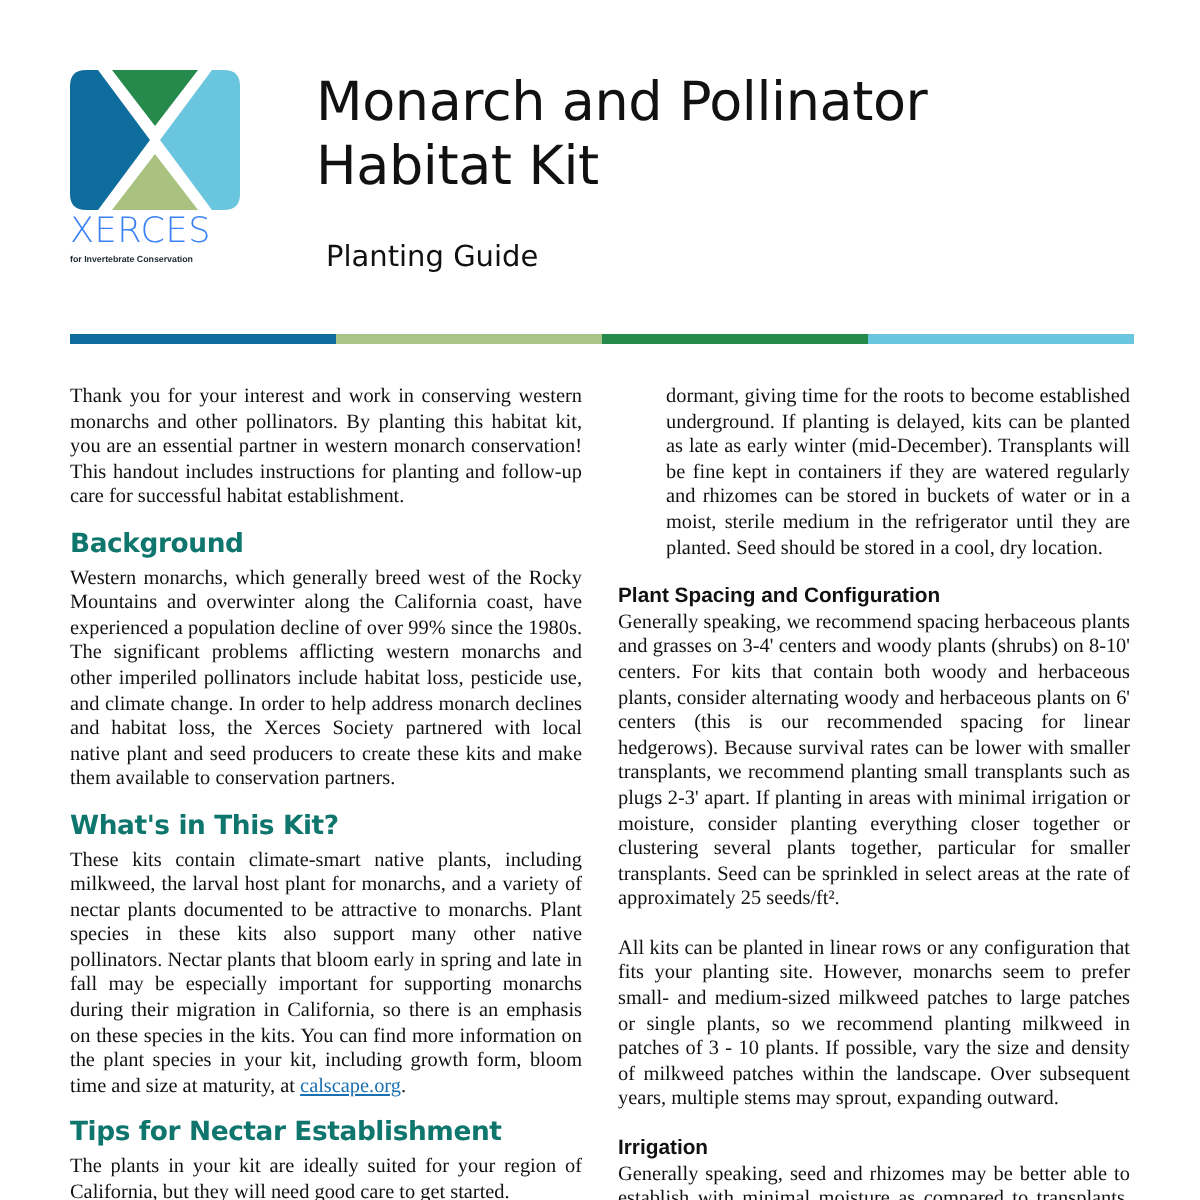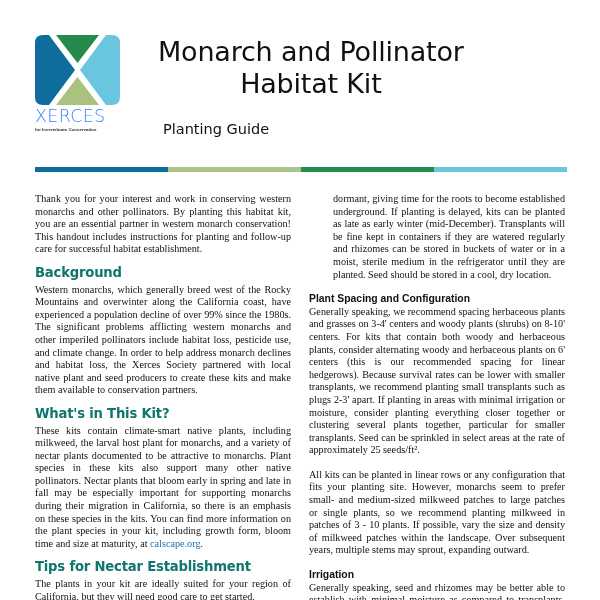--- a/index.html
+++ b/index.html
@@ -1,32 +1,32 @@
 <!DOCTYPE html>
 <html><head>
 <meta charset="utf-8">
 <style>
   html, body { margin:0; padding:0; }
   body { width:600px; height:600px; overflow:hidden; background:#ffffff; position:relative; font-family:"Liberation Serif", serif; color:#111; }
   .logo { position:absolute; left:35px; top:35px; width:85px; }
   .logo svg { display:block; width:85px; height:70px; }
   .logo-word { font-family:"DejaVu Sans", sans-serif; font-weight:300; color:#3b82f6; font-size:17.5px; line-height:17px; letter-spacing:0.3px; margin-top:3px; }
   .logo-tag { font-family:"Liberation Sans", sans-serif; font-weight:bold; font-size:4.4px; color:#1f2a30; margin-top:2px; white-space:nowrap; }
-  .title { position:absolute; left:158px; top:36px; font-family:"DejaVu Sans", sans-serif; font-size:27px; line-height:32px; color:#111; font-weight:500; letter-spacing:-0.2px;text-align:center; }
+  .title { position:absolute; left:158px; top:36px; font-family:"DejaVu Sans", sans-serif; font-size:27px; line-height:32px; color:#111; font-weight:500; letter-spacing:-0.2px; }
   .subtitle { position:absolute; left:163px; top:121px; font-family:"DejaVu Sans", sans-serif; font-size:14.5px; color:#111; }
   .colorbar { position:absolute; left:35px; top:167px; width:532px; height:5px; display:flex; }
   .colorbar div { flex:1; height:100%; }
   .col { position:absolute; font-size:10.2px; line-height:12.6px; text-align:justify; }
   .col p { margin:0; }
   .left { left:35px; top:193px; width:256px; }
   .right { left:309px; top:193px; width:256px; }
   h2 { font-family:"DejaVu Sans", sans-serif; font-weight:bold; font-size:13.2px; margin:11px 0 4px 0; color:#0f766e; letter-spacing:-0.2px; }
   h3 { font-family:Liberation Sans, sans-serif; font-weight:bold; font-size:10.4px; margin:0; }
   .gap { height:12px; }
-  a { color:#1a6fb0; }
+  a { color:#1a6fb0; text-decoration:underline; }
   .indent { padding-left:24px; }
 </style>
 </head>
 <body>
 
 <div class="logo">
   <svg viewBox="0 0 85 70">
     <path d="M8 0 H14 L40 35 L14 70 H8 Q0 70 0 62 V8 Q0 0 8 0 Z" fill="#0e6d9c"></path>
     <path d="M77 0 H71 L45 35 L71 70 H77 Q85 70 85 62 V8 Q85 0 77 0 Z" fill="#6ac6df"></path>
     <path d="M21 0 H64 L42.5 28 Z" fill="#268a4c"></path>

